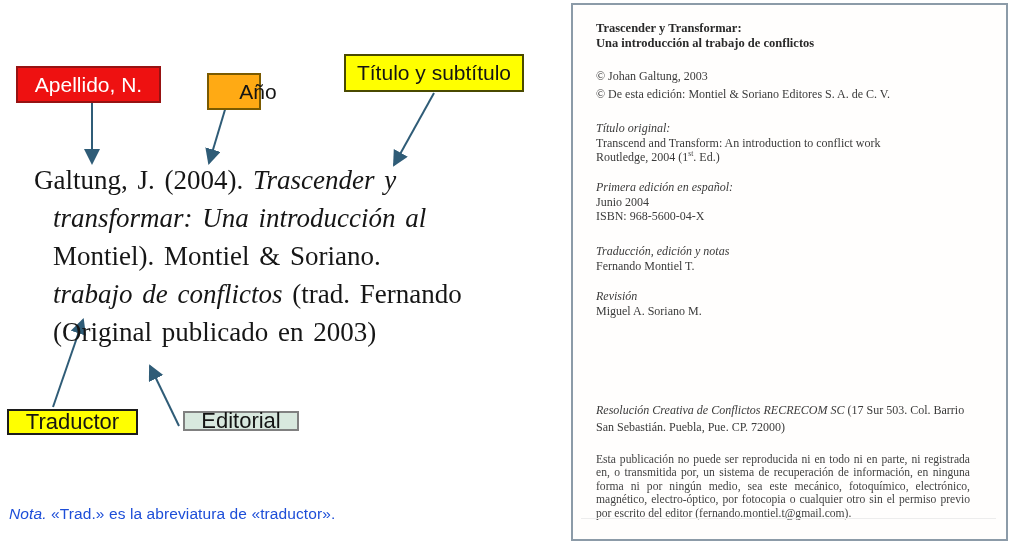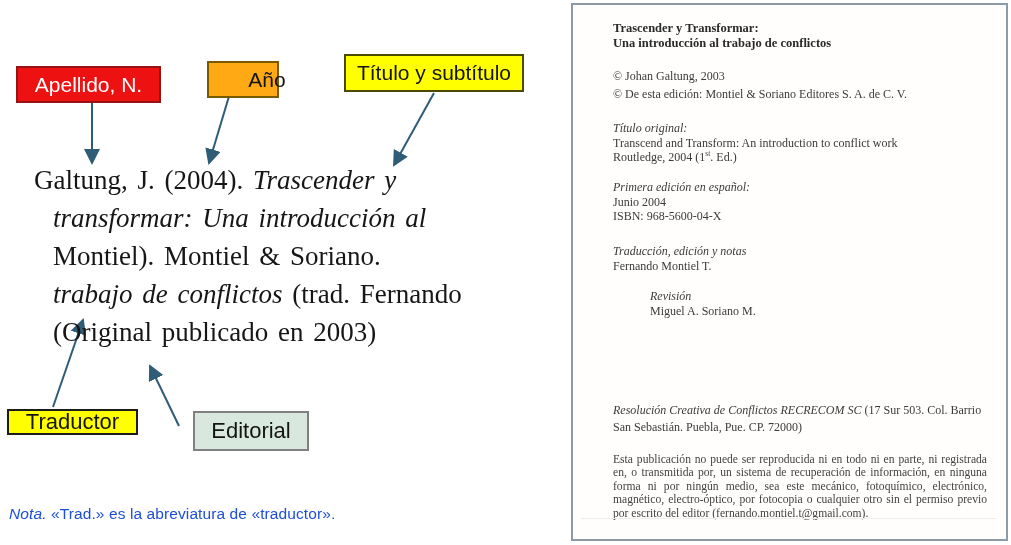--- a/index.html
+++ b/index.html
@@ -4,54 +4,54 @@
 <style>
   html,body{margin:0;padding:0;background:#ffffff;}
   .slide{position:relative;width:1011px;height:545px;background:#ffffff;overflow:hidden;
          font-family:"Liberation Sans",sans-serif;}
 
   
   .label-box{position:absolute;box-sizing:border-box;display:flex;align-items:center;
              justify-content:center;font-size:21px;white-space:nowrap;}
   #box-apellido{left:16px;top:66px;width:145px;height:37px;background:var(--red);
                 border:2px solid var(--red-border);color:#ffffff;}
-  #box-anio{left:207px;top:61px;width:72px;height:37px;background:var(--orange);
+  #box-anio{left:207px;top:73px;width:54px;height:37px;background:var(--orange);
             border:2px solid var(--orange-border);color:#141414;padding-left:48px;}
   #box-titulo{left:344px;top:54px;width:180px;height:38px;background:var(--yellow);
               border:2px solid var(--olive-border);color:#141414;}
   #box-traductor{left:7px;top:409px;width:131px;height:26px;background:var(--yellow);
                  border:2px solid var(--black-border);color:#141414;font-size:22px;}
-  #box-editorial{left:193px;top:411px;width:116px;height:40px;background:var(--mint);
+  #box-editorial{left:183px;top:411px;width:116px;height:20px;background:var(--mint);
                  border:2px solid var(--gray-border);color:#141414;font-size:22px;}
 
   
   svg.arrows{position:absolute;left:0;top:0;pointer-events:none;}
   .arrow{stroke:var(--arrow);stroke-width:2;fill:none;}
   #ah path{fill:var(--arrow);}
 
   
   .citation{position:absolute;left:34px;top:161px;font-family:"Liberation Serif",serif;
             font-size:27px;line-height:38px;color:#161616;word-spacing:3px;white-space:nowrap;}
   .cite-line.indent{margin-left:19px;}
   .it{font-style:italic;}
 
   
   .note{position:absolute;left:9px;top:505px;font-size:15.5px;color:#1d4ed8;letter-spacing:.1px;}
 
   
   .panel{position:absolute;left:571px;top:3px;width:437px;height:538px;box-sizing:border-box;
          border:2px solid var(--page-border);background:#fffefd;
          font-family:"Liberation Serif",serif;color:#3a3a3a;}
-  .pblock{position:absolute;left:40px;width:374px;font-size:12px;line-height:14.5px;}
+  .pblock{position:absolute;left:23px;width:374px;font-size:12px;line-height:14.5px;}
   .ptitle{top:16px;font-weight:bold;font-size:12.5px;line-height:15px;color:#2a2a2a;}
   .pcopy{top:62px;line-height:18px;}
   #sec-original{top:116px;}
   #sec-spanish{top:175px;}
   #sec-trad{top:239px;}
-  #sec-rev{top:284px;margin-left:37px;}
+  #sec-rev{top:284px;}
   #contact{top:397px;line-height:17px;}
   #legal{top:448px;font-size:11.6px;line-height:13.4px;text-align:justify;color:#424242;}
   .plabel{font-style:italic;}
   .panel sup{font-size:.62em;line-height:0;vertical-align:super;}
   .scanline{position:absolute;left:8px;right:10px;top:513px;height:1px;background:#ededed;}
 </style>
 </head>
 <body>
 
 <div class="slide">

